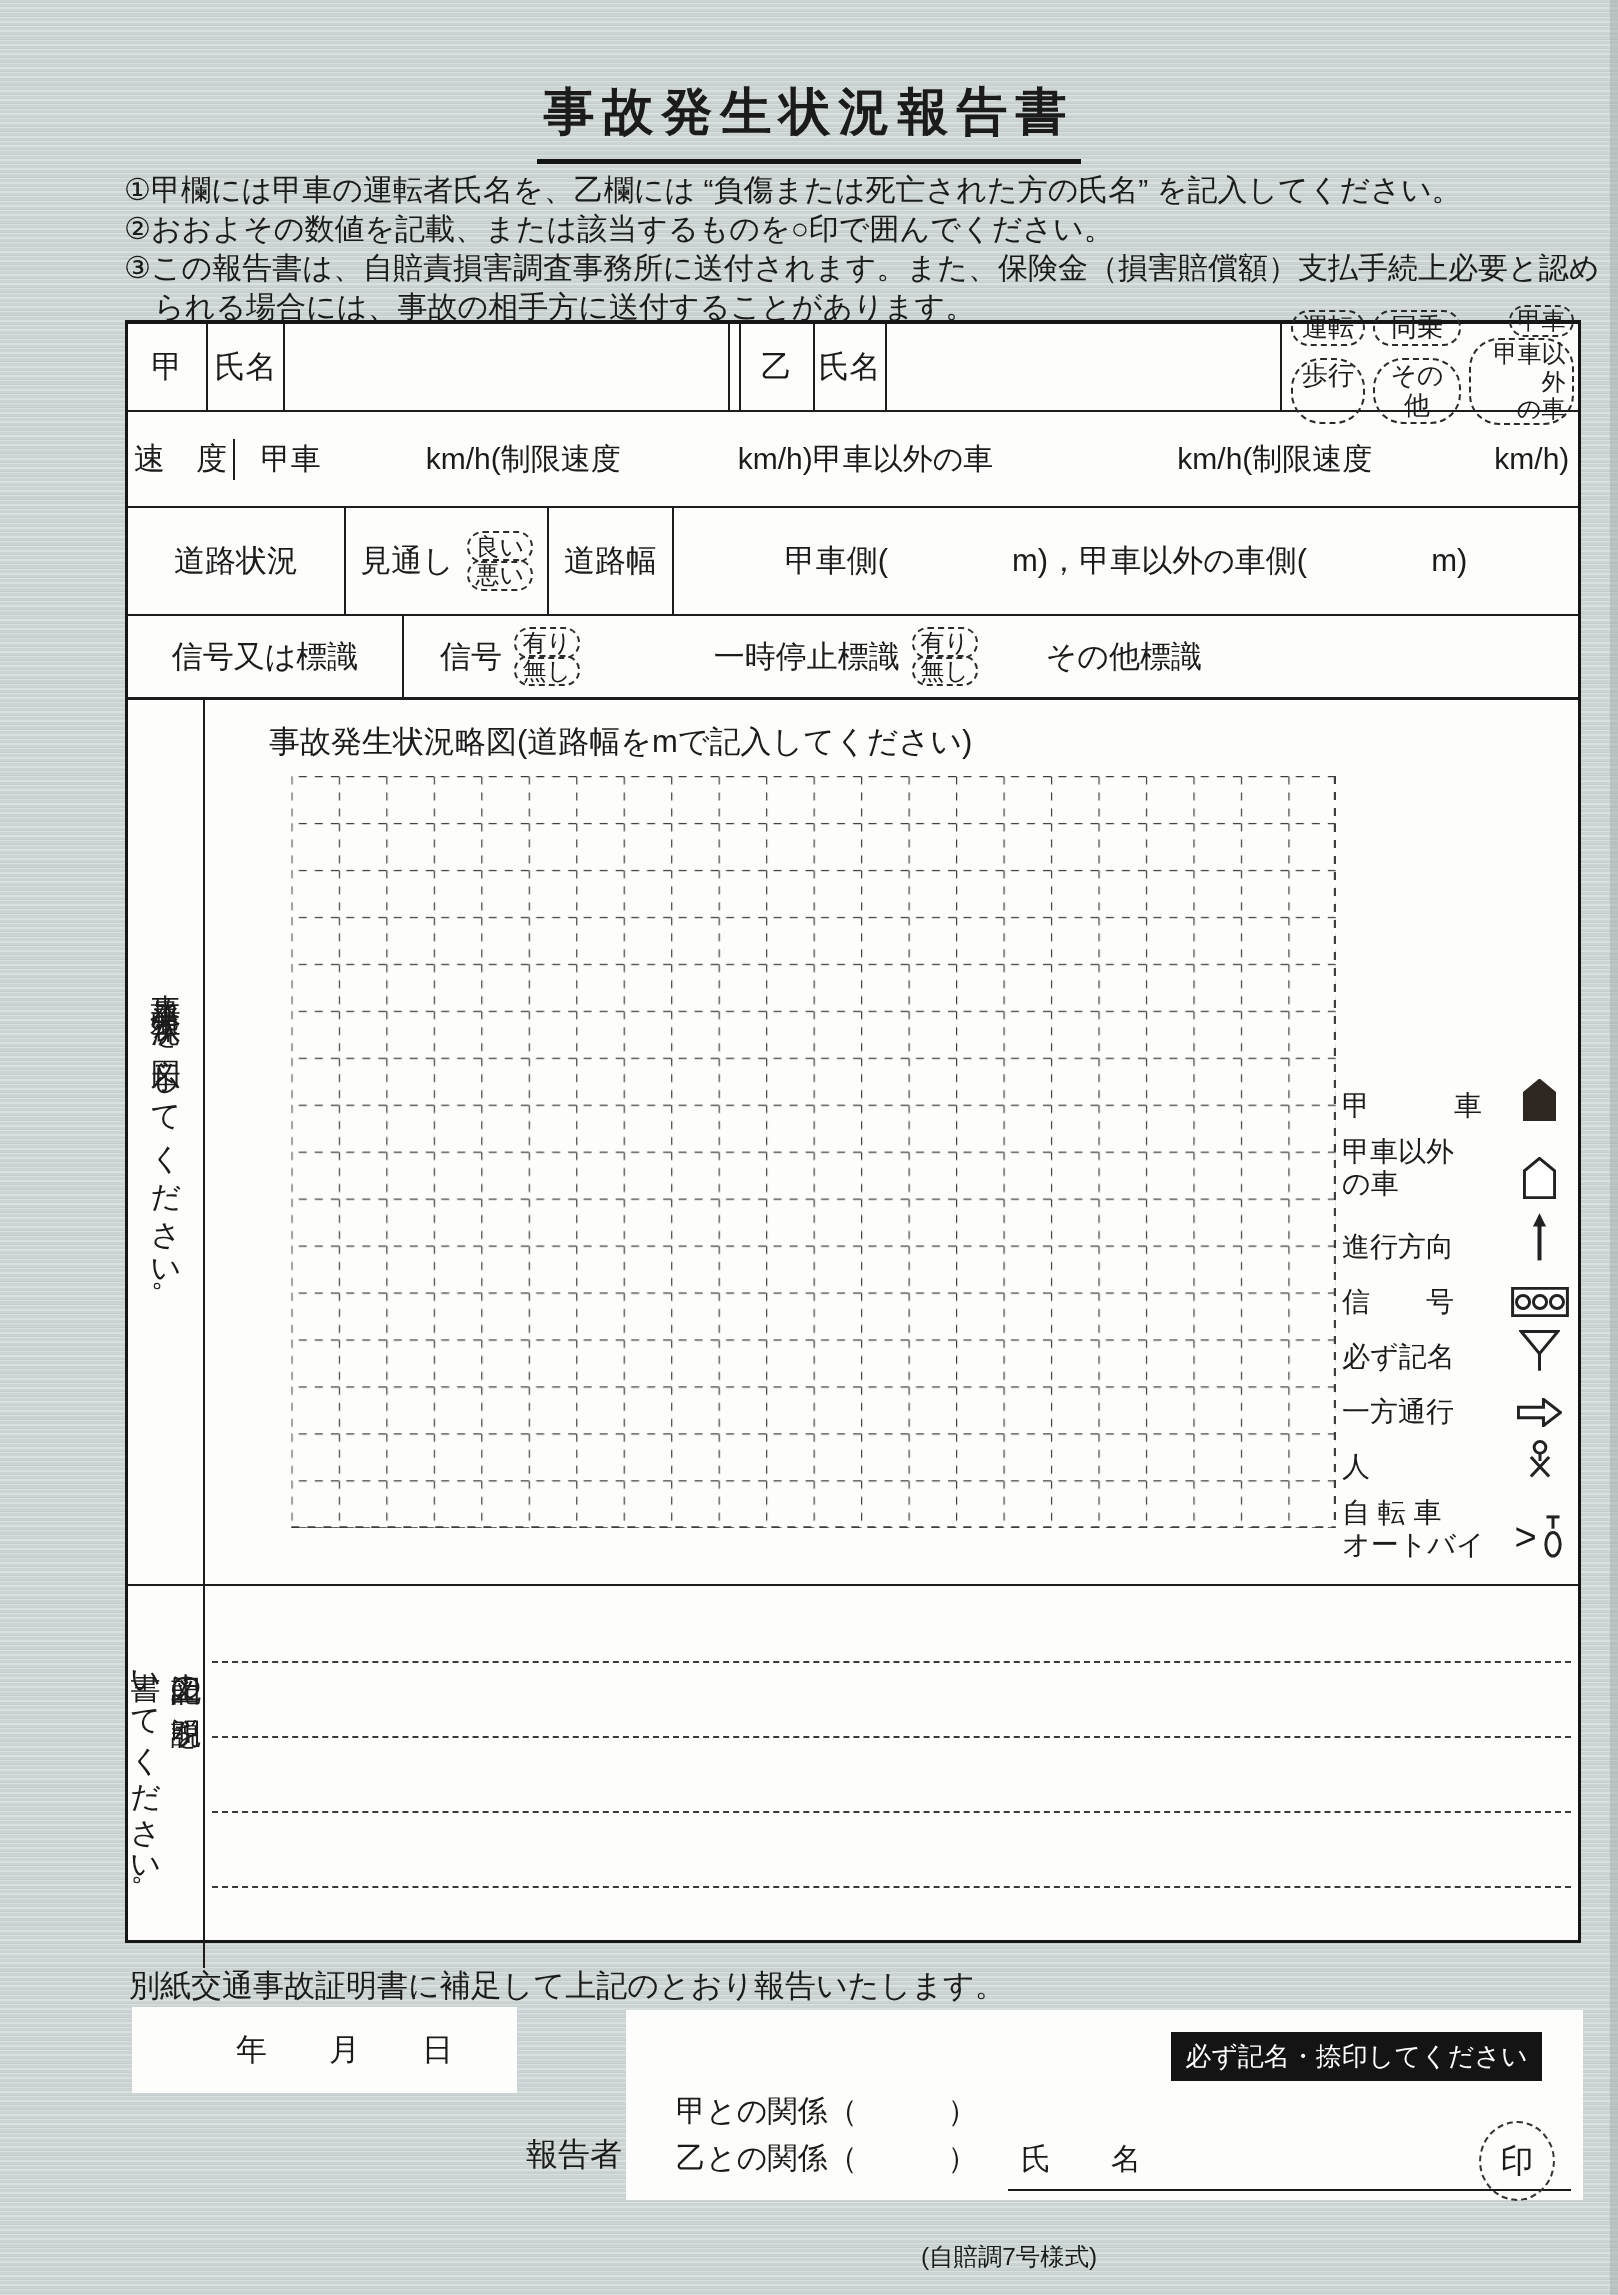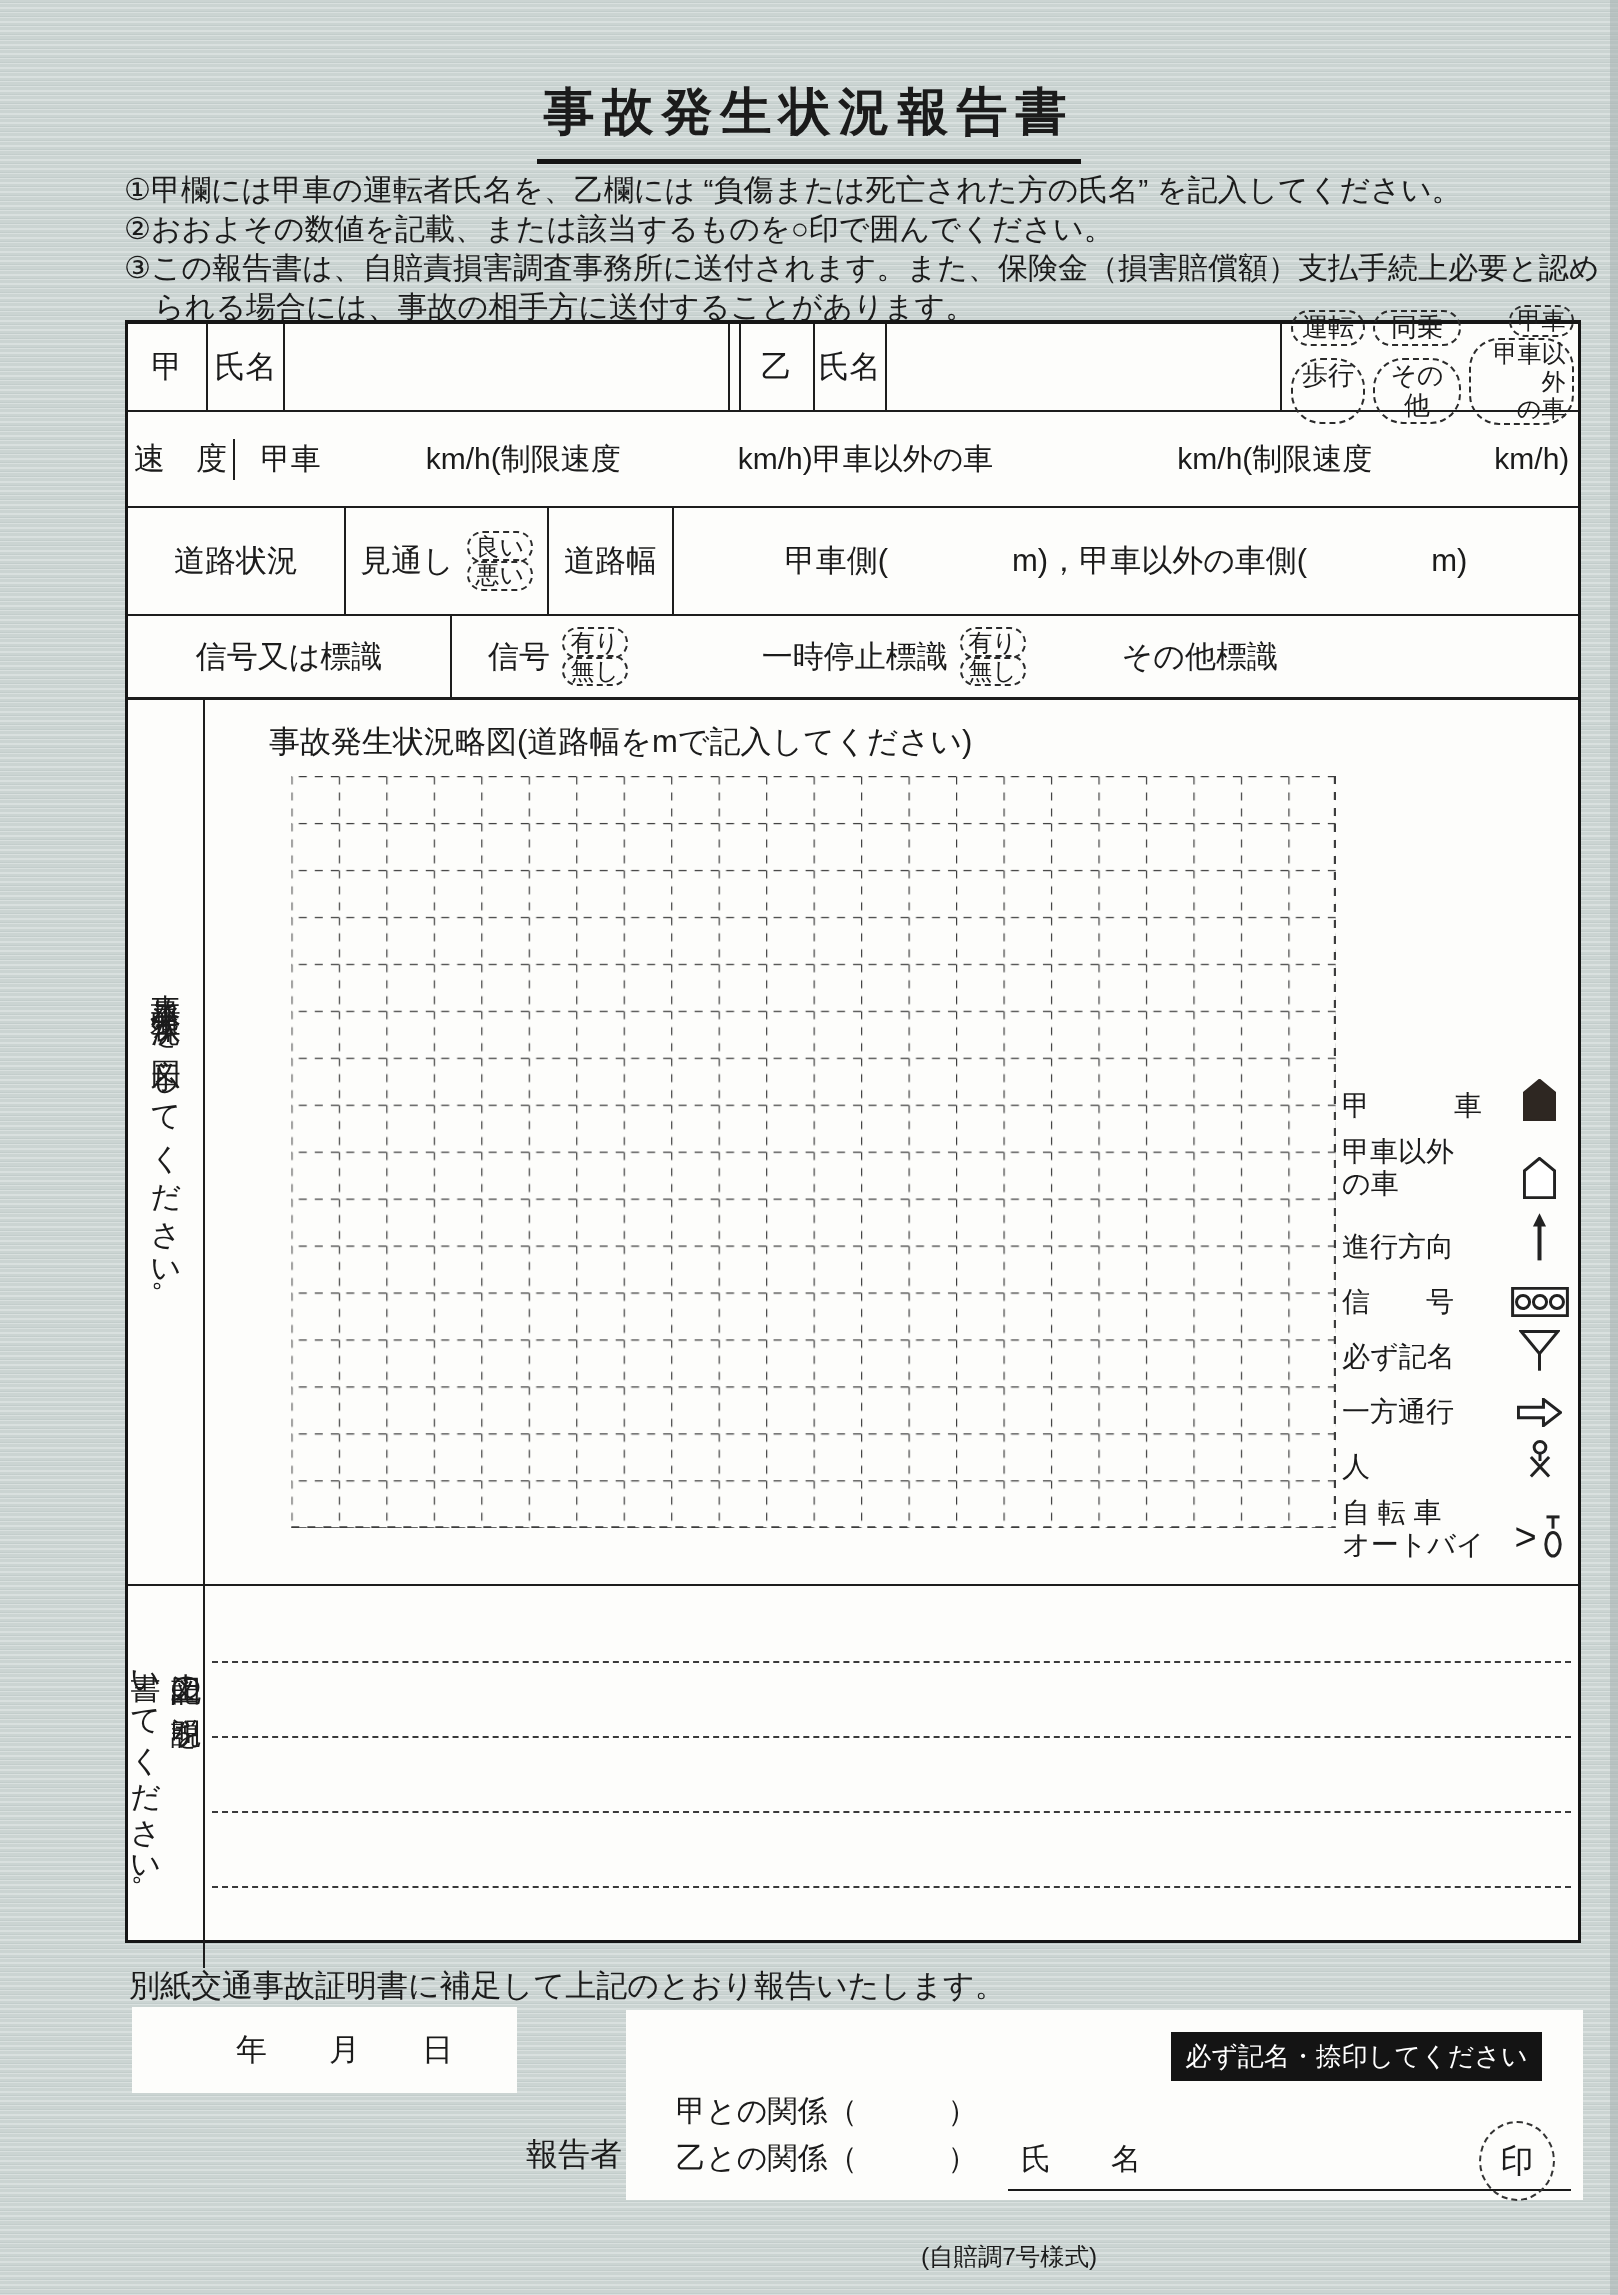--- a/index.html
+++ b/index.html
@@ -138,33 +138,33 @@
         <span class="stack">
           <span class="oval sm">良い</span>
           <span class="oval sm">悪い</span>
         </span>
       </div>
       <div class="cell" style="width:125px;">道路幅</div>
       <div class="cell" style="flex:1;">甲車側(　　　　m)，甲車以外の車側(　　　　m)</div>
     </div>
 
     <div class="row thickb" style="height:84px;">
-      <div class="cell" style="width:322px;">信号又は標識</div>
+      <div class="cell" style="width:274px;">信号又は標識</div>
       <div class="cell left" style="flex:1;padding-left:36px;gap:12px;">
         <span>信号</span>
         <span class="stack">
           <span class="oval sm">有り</span>
           <span class="oval sm">無し</span>
         </span>
         <span style="margin-left:122px;">一時停止標識</span>
         <span class="stack">
           <span class="oval sm">有り</span>
           <span class="oval sm">無し</span>
         </span>
-        <span style="margin-left:84px;">その他標識</span>
+        <span style="margin-left:56px;">その他標識</span>
       </div>
     </div>
 
     <div class="row" style="height:886px;">
       <div class="side-col">
         <span class="vtext">事故発生状況を図示してください。</span>
       </div>
       <div class="sketch-content">
         <div class="sketch-header">事故発生状況略図(道路幅をmで記入してください)</div>
 

